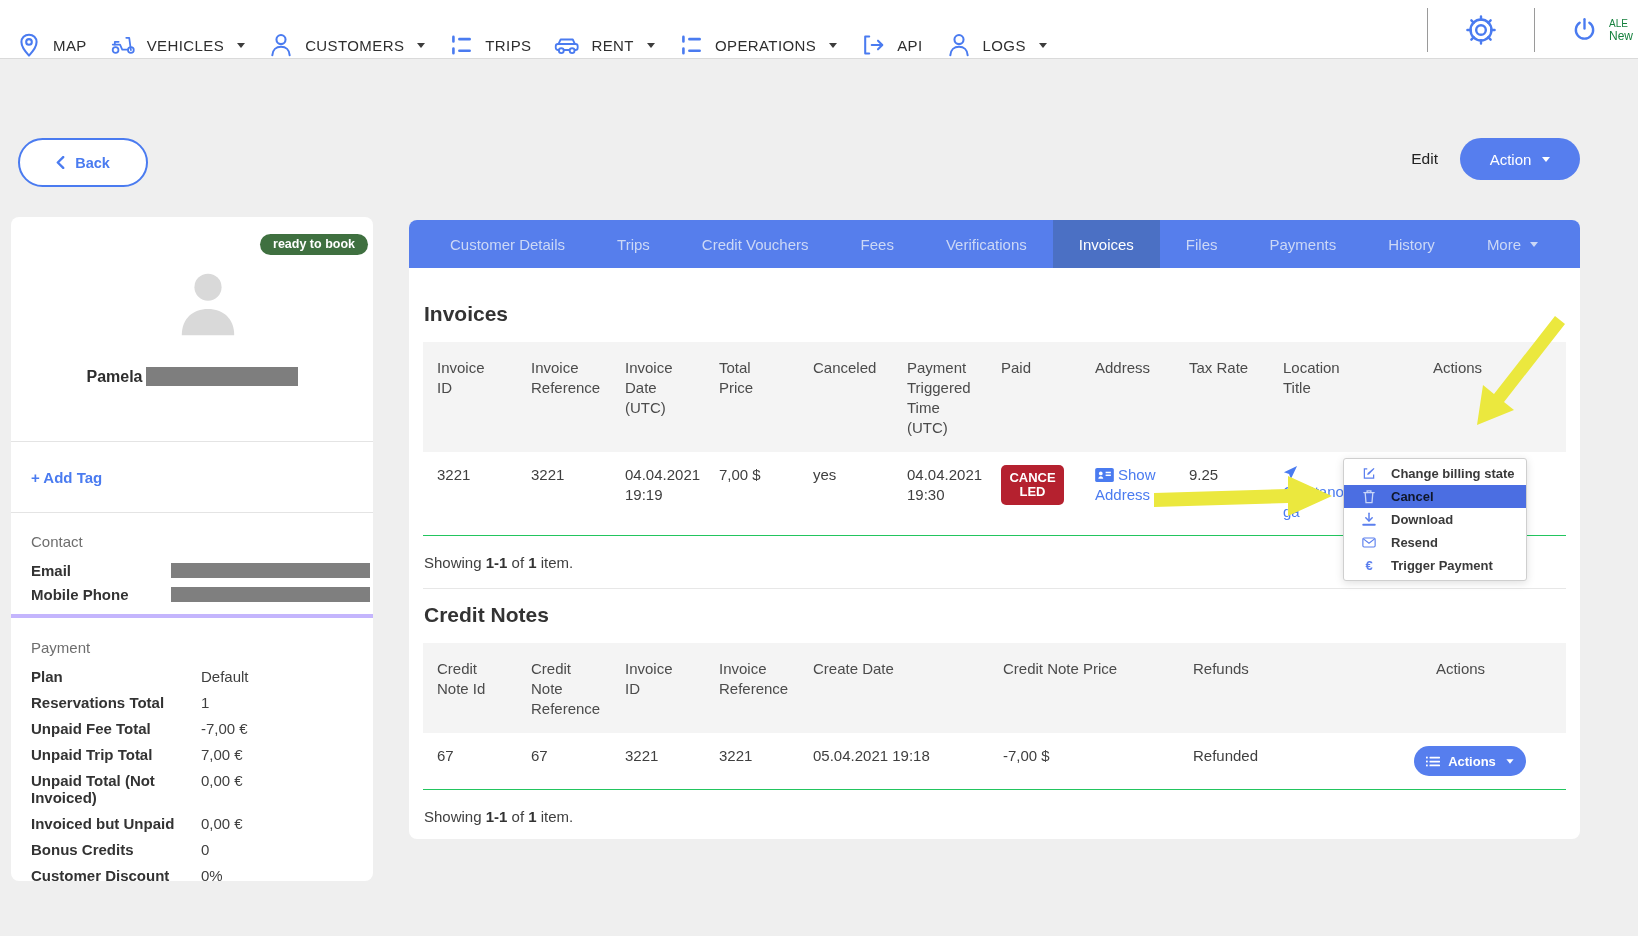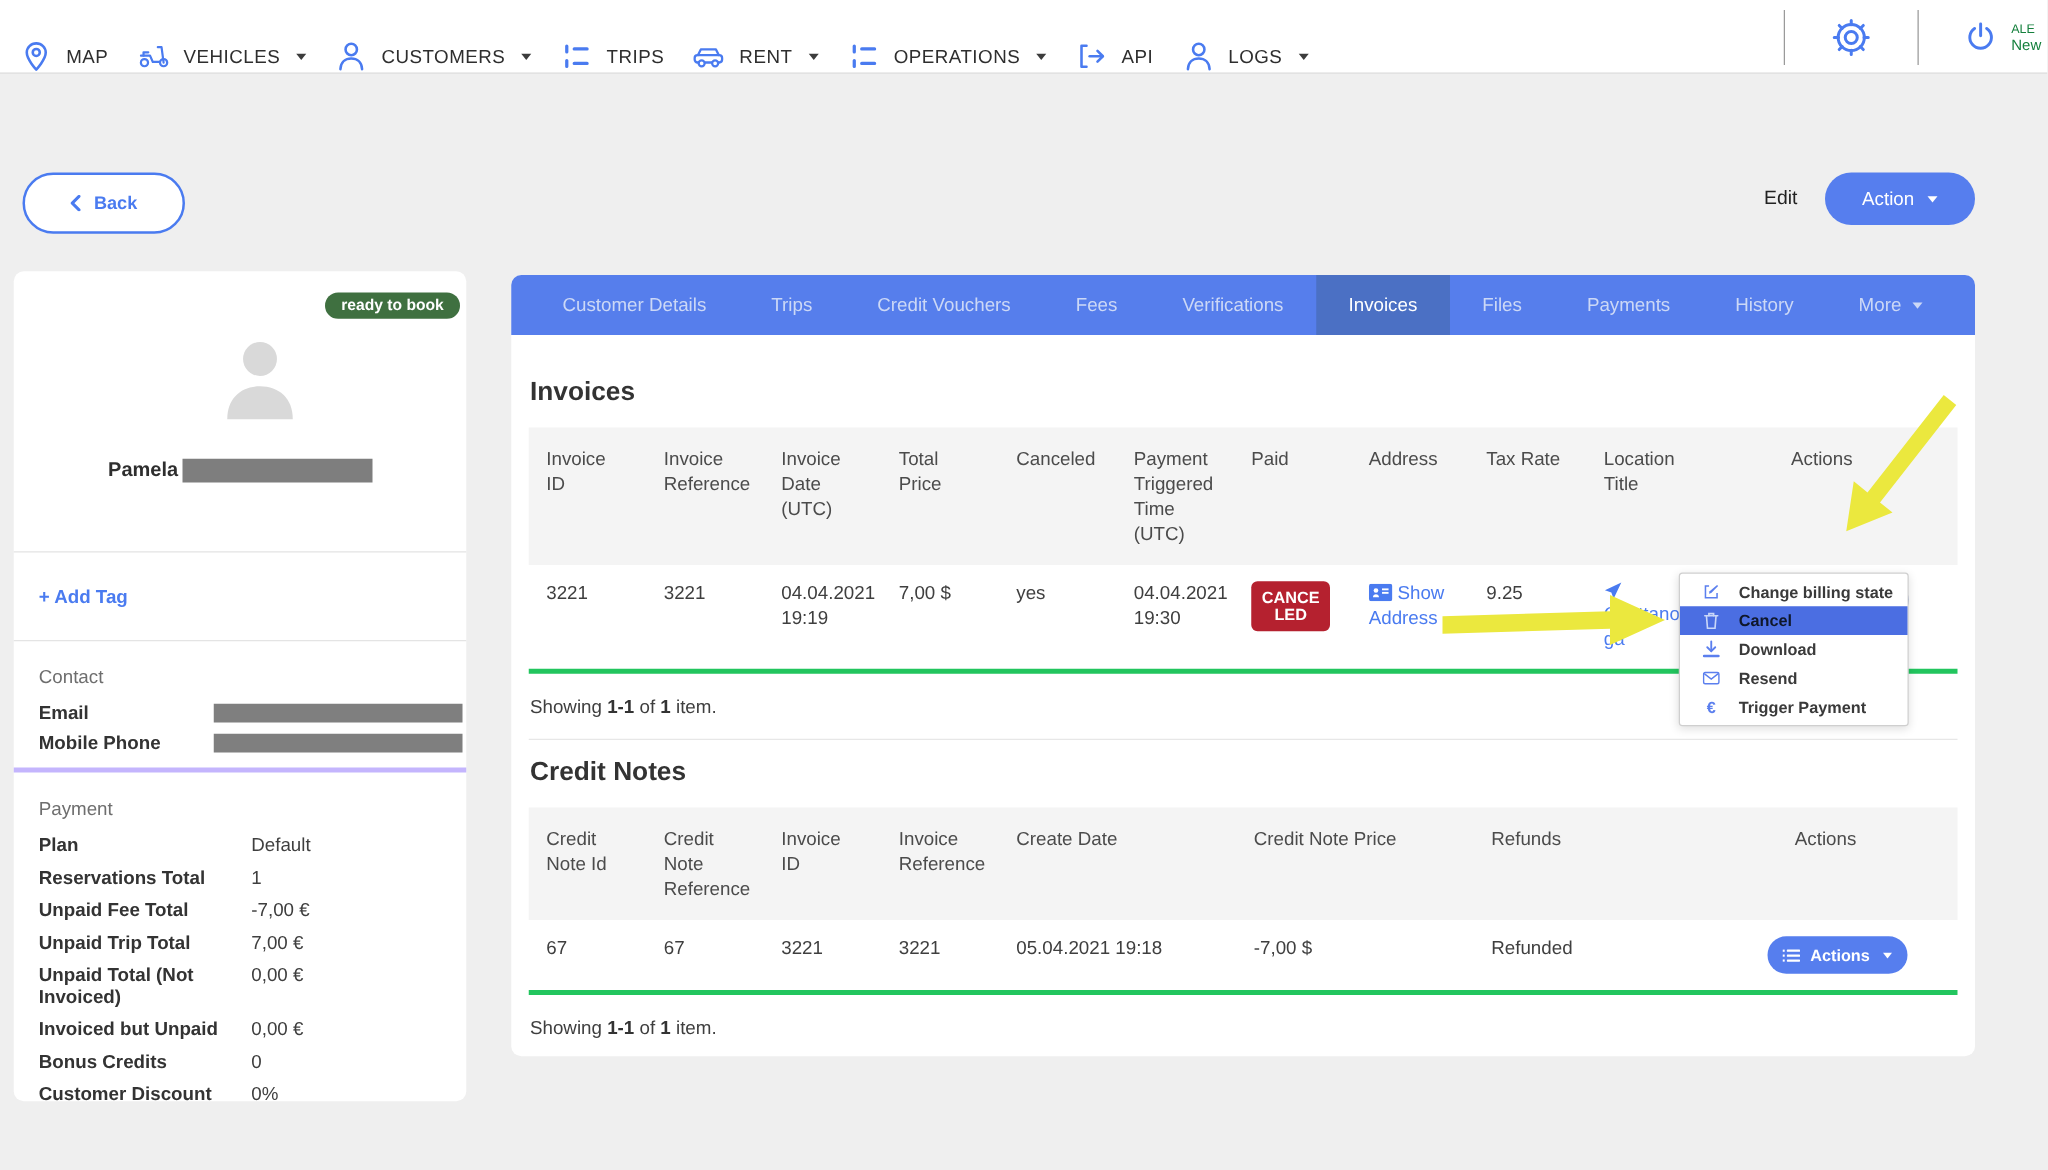--- a/index.html
+++ b/index.html
@@ -55,21 +55,21 @@
   .tabs { height:48px; background:#567eec; border-radius:8px 8px 0 0; display:flex; align-items:stretch; padding-left:15px; overflow:hidden; }
   .tab { display:flex; align-items:center; padding:0 26px; font-size:15px; color:#ccd8f6; cursor:pointer; gap:7px; }
   .tab.active { background:#4b70c4; color:#fff; }
   .tab .caret { border-top-color:#ccd8f6; }
   .content-body { padding:0 14px 14px; }
   .sec-heading { font-size:21px; font-weight:700; color:#333; margin:34px 0 16px 1px; }
   .thead { background:#f4f4f4; padding:16px 0 14px 14px; min-height:70px; align-items:start; }
   .thead > div { font-size:15px; color:#4b4b4b; padding-right:28px; line-height:20px; }
   .inv-grid { display:grid; grid-template-columns:94px 94px 94px 94px 94px 94px 94px 94px 94px 94px 1fr; }
   .cn-grid { display:grid; grid-template-columns:94px 94px 94px 94px 190px 190px 190px 1fr; }
-  .trow { padding:13px 0 13px 14px; border-bottom:4px solid #22c55e; align-items:start; }
+  .trow { padding:13px 0 13px 14px; border-bottom:1px solid #22c55e; align-items:start; }
   .trow > div { font-size:15px; color:#3f3f3f; padding-right:12px; line-height:20px; }
   .c-actions-h { display:flex; justify-content:center; }
   .c-actions { display:flex; justify-content:flex-end; padding-right:39px !important; }
   .c-actions.cn { padding-right:40px !important; }
   .badge-cancel { display:inline-block; width:63px; background:#b5212f; color:#fff; font-size:13px; font-weight:700; text-align:center; padding:6px 8px; border-radius:5px; line-height:14px; word-break:break-all; }
   .addr-link { color:#4a7bf0; cursor:pointer; display:inline; }
   .addr-link svg { width:19px; height:14px; vertical-align:-2px; margin-right:4px; }
   .loc-cell .loc-ic { display:block; width:15px; height:15px; margin-bottom:2px; }
   .loc-txt { display:block; width:72px; overflow-wrap:anywhere; color:#4a7bf0; cursor:pointer; }
   .row-actions { height:30px; border:none; border-radius:15px; color:#fff; font-size:13px; font-weight:700; font-family:inherit; display:flex; align-items:center; justify-content:center; gap:8px; cursor:pointer; }

